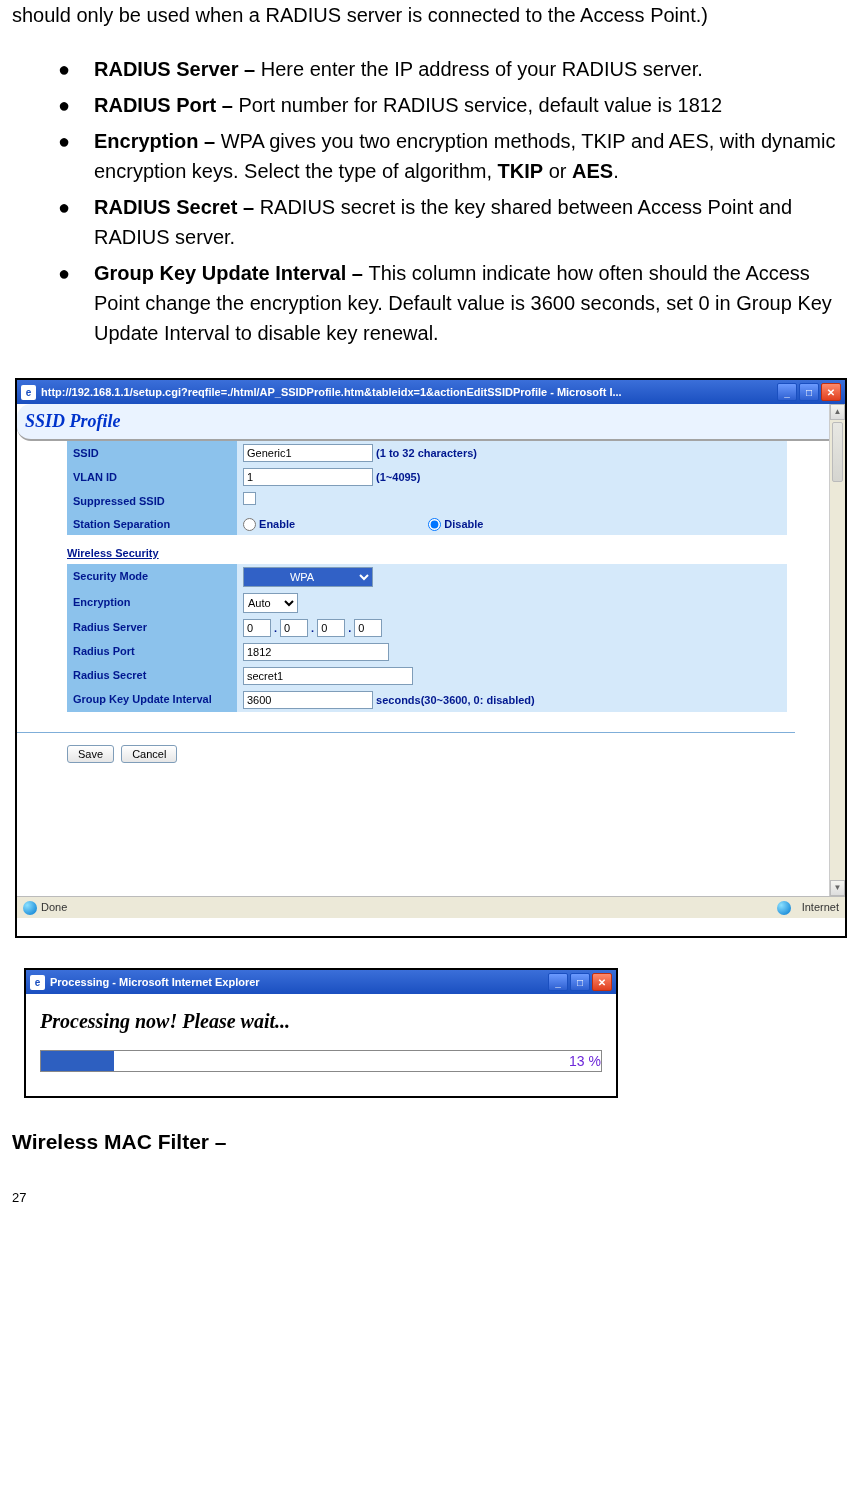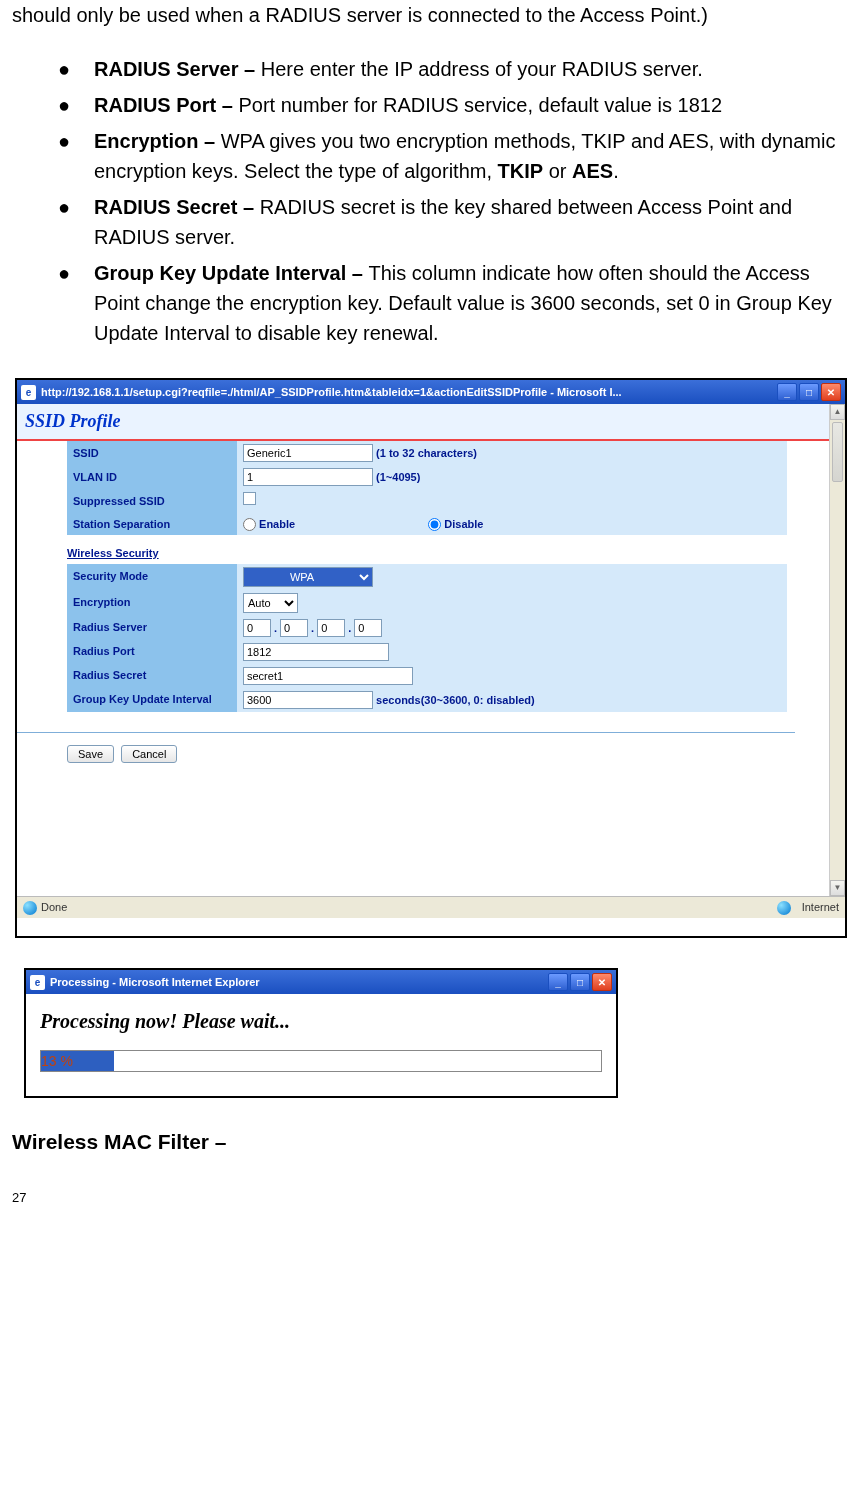--- a/index.html
+++ b/index.html
@@ -78,22 +78,23 @@
     position: relative;
     overflow: hidden;
   }
   .profile-header {
     color: #0033cc;
     background: #eaf3ff;
     font-size: 18px;
     font-weight: bold;
     font-style: italic;
     padding: 4px 8px;
-    border-bottom: 2px solid #ef4444;
+    border-bottom: 2px solid #a3a3a3;
     font-family: Georgia, serif;
+    border-radius: 14px;
   }
   .section-title {
     color: #00178f;
     font-weight: bold;
     text-decoration: underline;
     margin: 10px 0 2px 50px;
     font-size: 11px;
   }
   .form-table {
     margin-left: 50px;
@@ -197,21 +198,21 @@
     border: 1px solid #888;
     background: #fff;
     display:flex; align-items:center;
     position:relative;
   }
   .progress-fill {
     height: 100%;
     background: #2d5fc0;
   }
   .progress-label {
-    position:absolute; left:0; right:0; text-align:left; font-size:14px; color:#c2410c;
+    position:absolute; left:0; right:0; text-align:right; font-size:14px; color:#6d28d9;padding-left:40px;
   }
   .heading-after { font-size: 21px; font-weight: bold; margin: 6px 0 30px 0; }
   .page-number { text-align: left; font-size: 13px; margin-top: 30px; }
   .dot { margin: 0 3px;}
 </style>
 </head>
 <body>
 
 <div class="page">
   <p class="intro">should only be used when a RADIUS server is connected to the Access Point.)</p>

